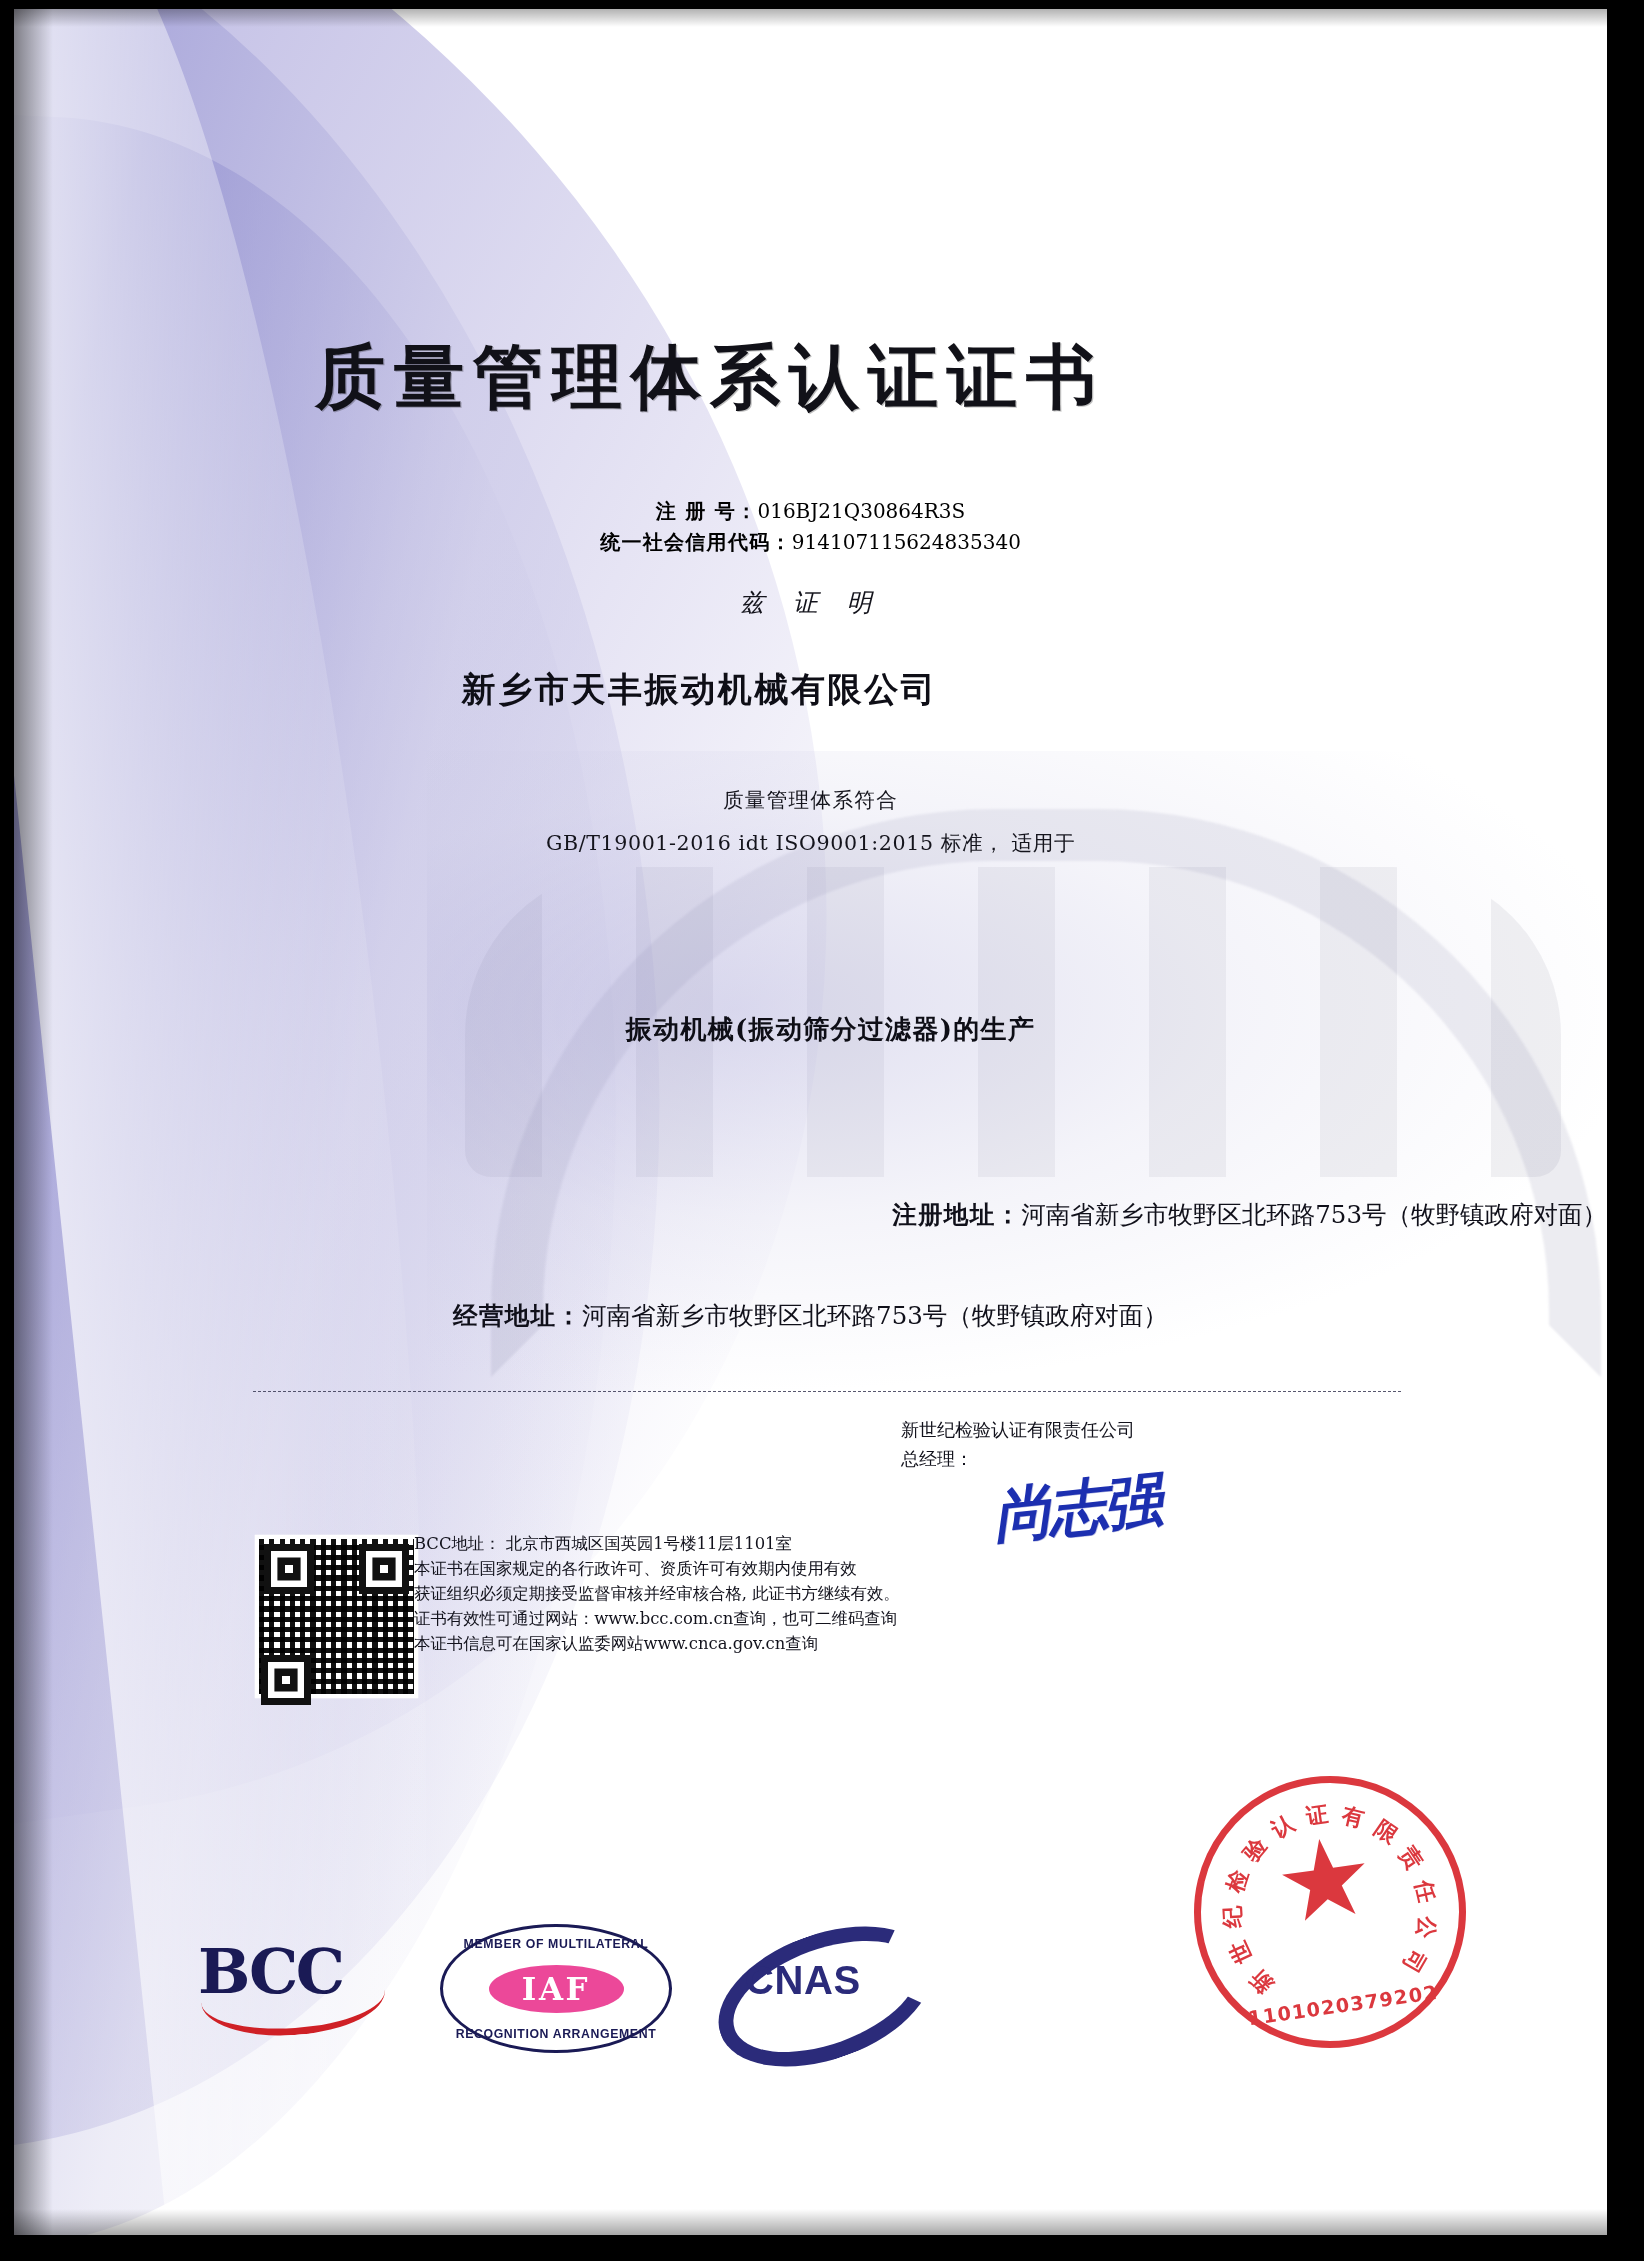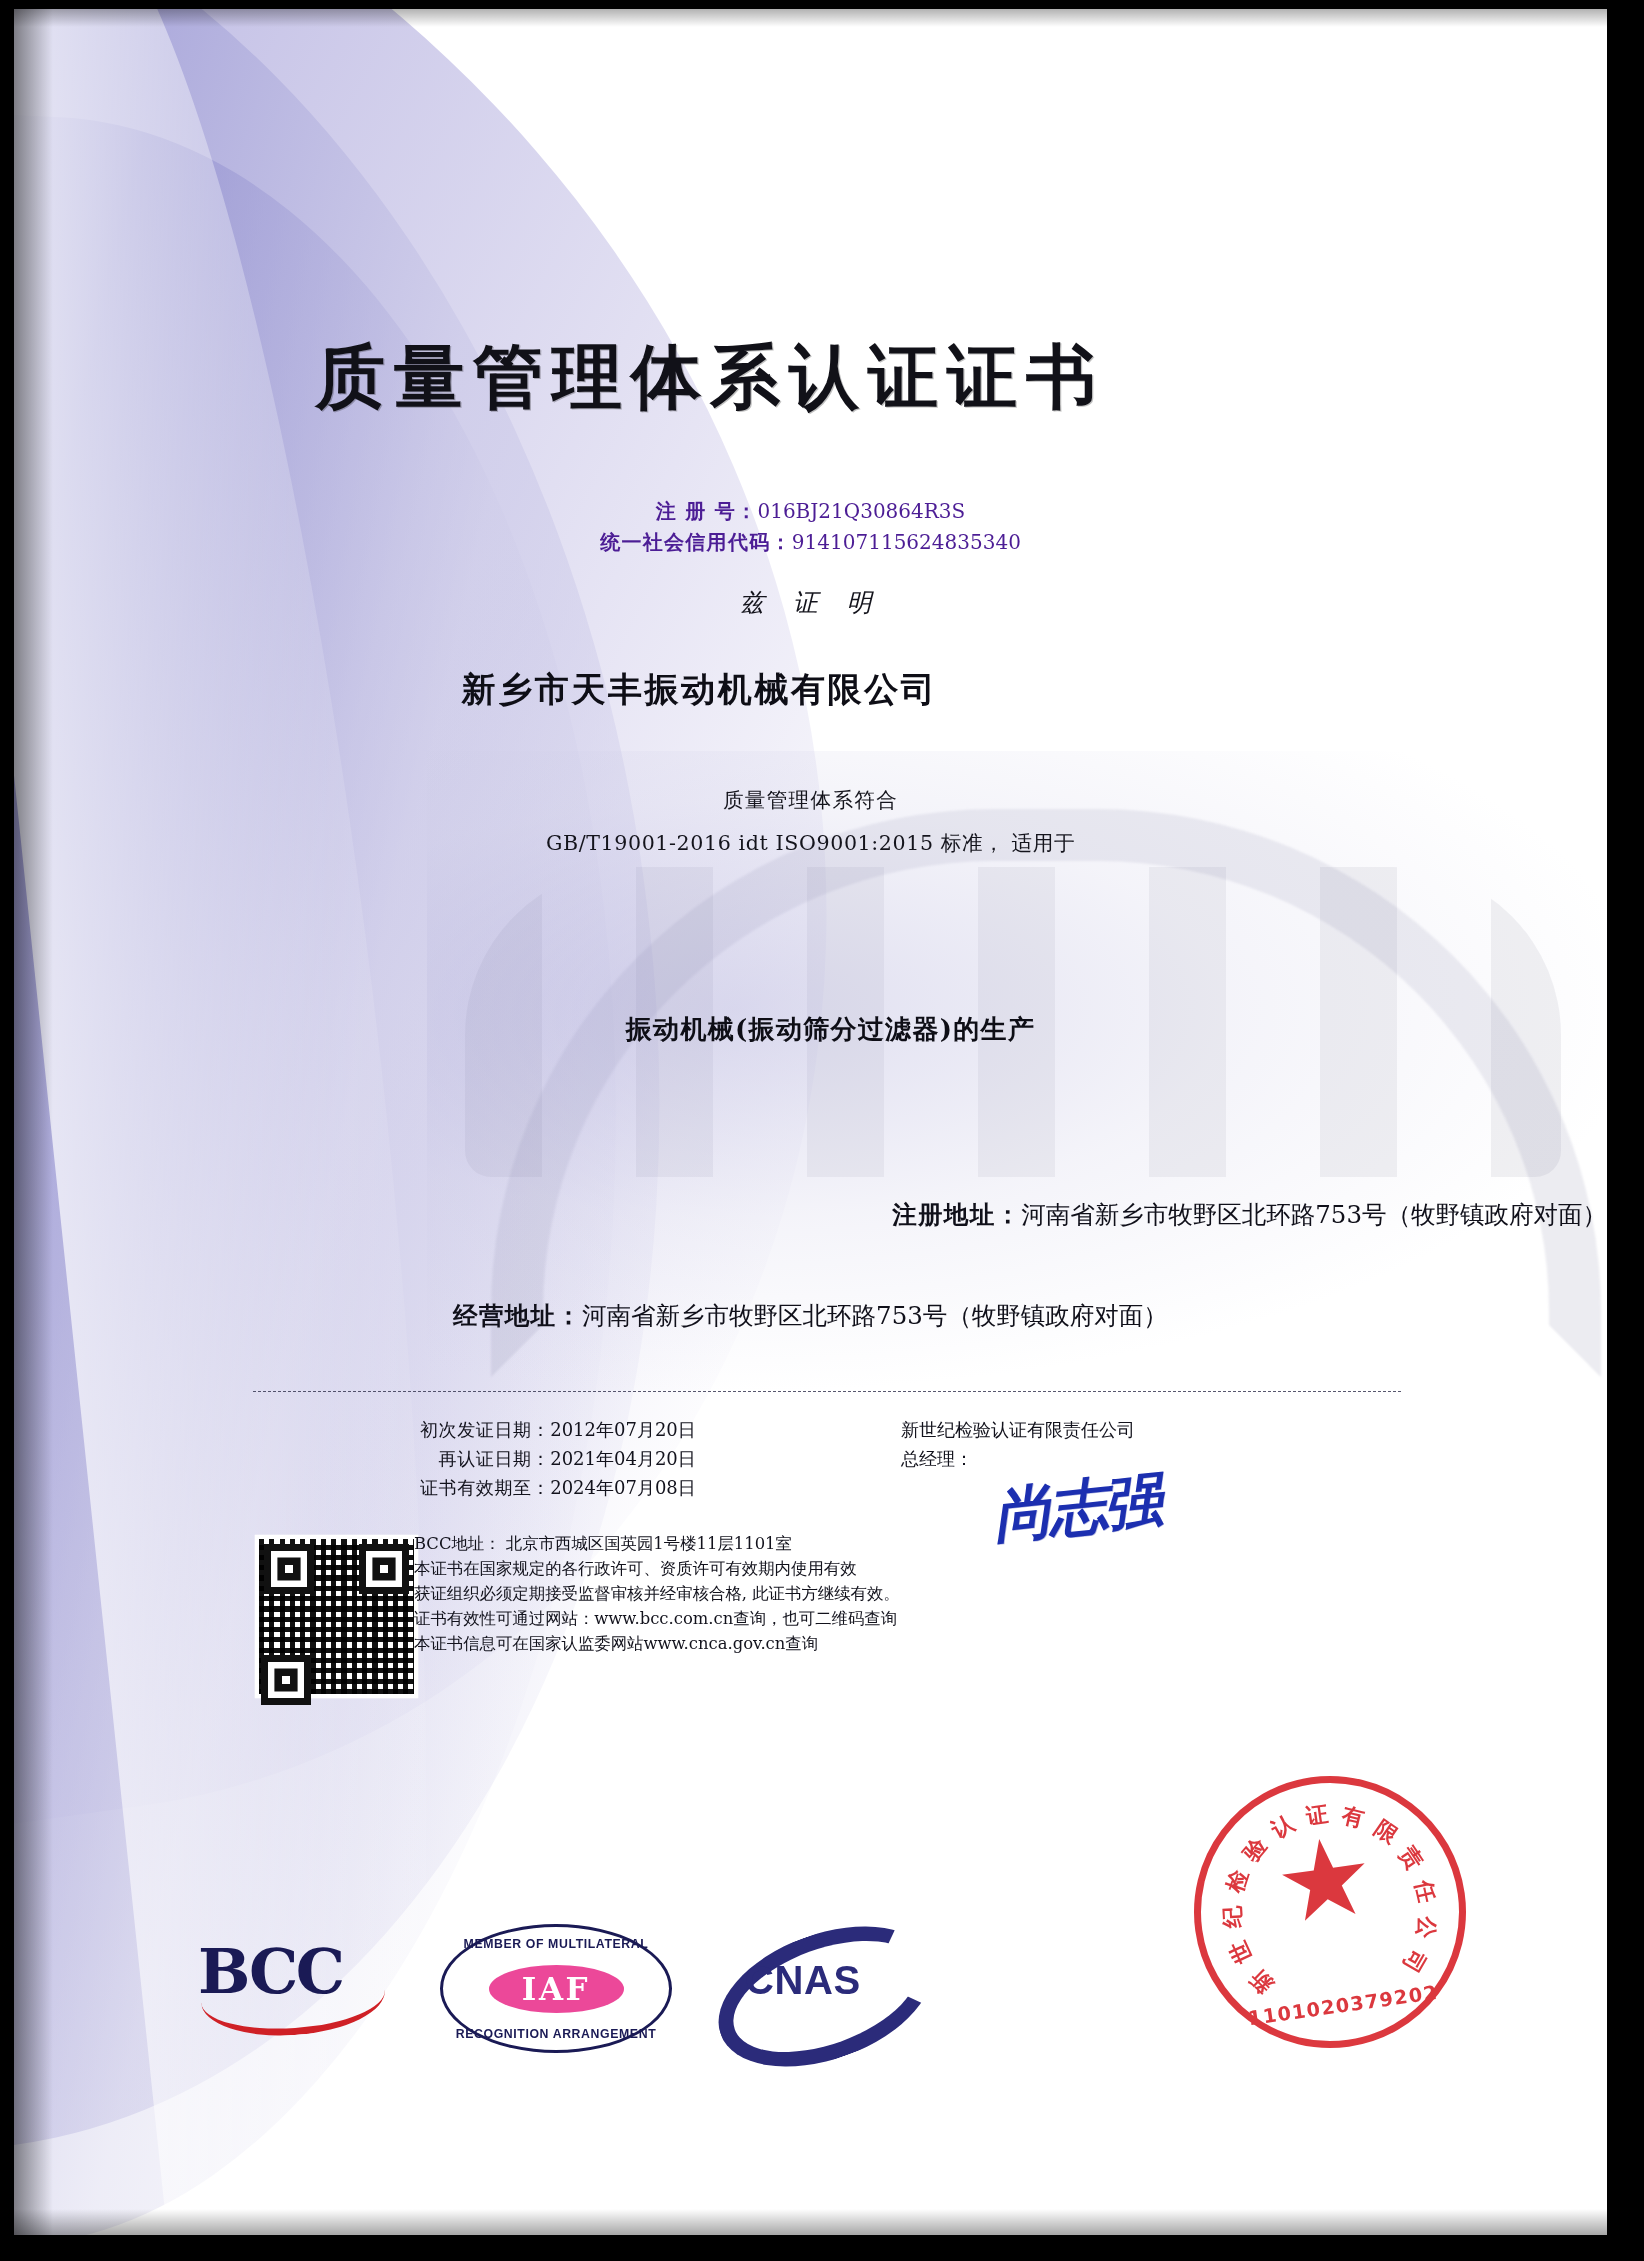--- a/index.html
+++ b/index.html
@@ -127,21 +127,21 @@
     color: #111118;
     text-shadow: 1.3px 1.3px 0 rgba(0,0,0,.25);
   }
 
   .reg-line {
     position: absolute;
     width: 1593px;
     text-align: center;
     font-family: "DejaVu Serif", serif;
     font-size: 20px;
-    color: #4c1d95;
+    color: #000000;
   }
   .reg-line .lbl { font-weight: 700; letter-spacing: 1.3px; }
   .reg-no { top: 489px; }
   .credit-no { top: 520px; }
 
   .hereby {
     position: absolute;
     top: 577px;
     width: 1593px;
     text-align: center;
@@ -467,31 +467,20 @@
 
       <div class="addr addr-1">
         <span class="lbl">注册地址：</span><span>河南省新乡市牧野区北环路753号（牧野镇政府对面）</span>
       </div>
       <div class="addr addr-2">
         <span class="lbl">经营地址：</span><span>河南省新乡市牧野区北环路753号（牧野镇政府对面）</span>
       </div>
 
       <div class="divider"></div>
 
-      <div class="dates">
-        <div>
-          <span class="k">初次发证日期：</span><span>2012年07月20日</span>
-        </div>
-        <div>
-          <span class="k">再认证日期：</span><span>2021年04月20日</span>
-        </div>
-        <div>
-          <span class="k">证书有效期至：</span><span>2024年07月08日</span>
-        </div>
-      </div>
 
       <div class="issuer">
         <div>新世纪检验认证有限责任公司</div>
         <div>总经理：</div>
       </div>
 
       <div class="signature">尚志强</div>
 
       <div class="qr"></div>
       <div class="qr-b3"></div>

